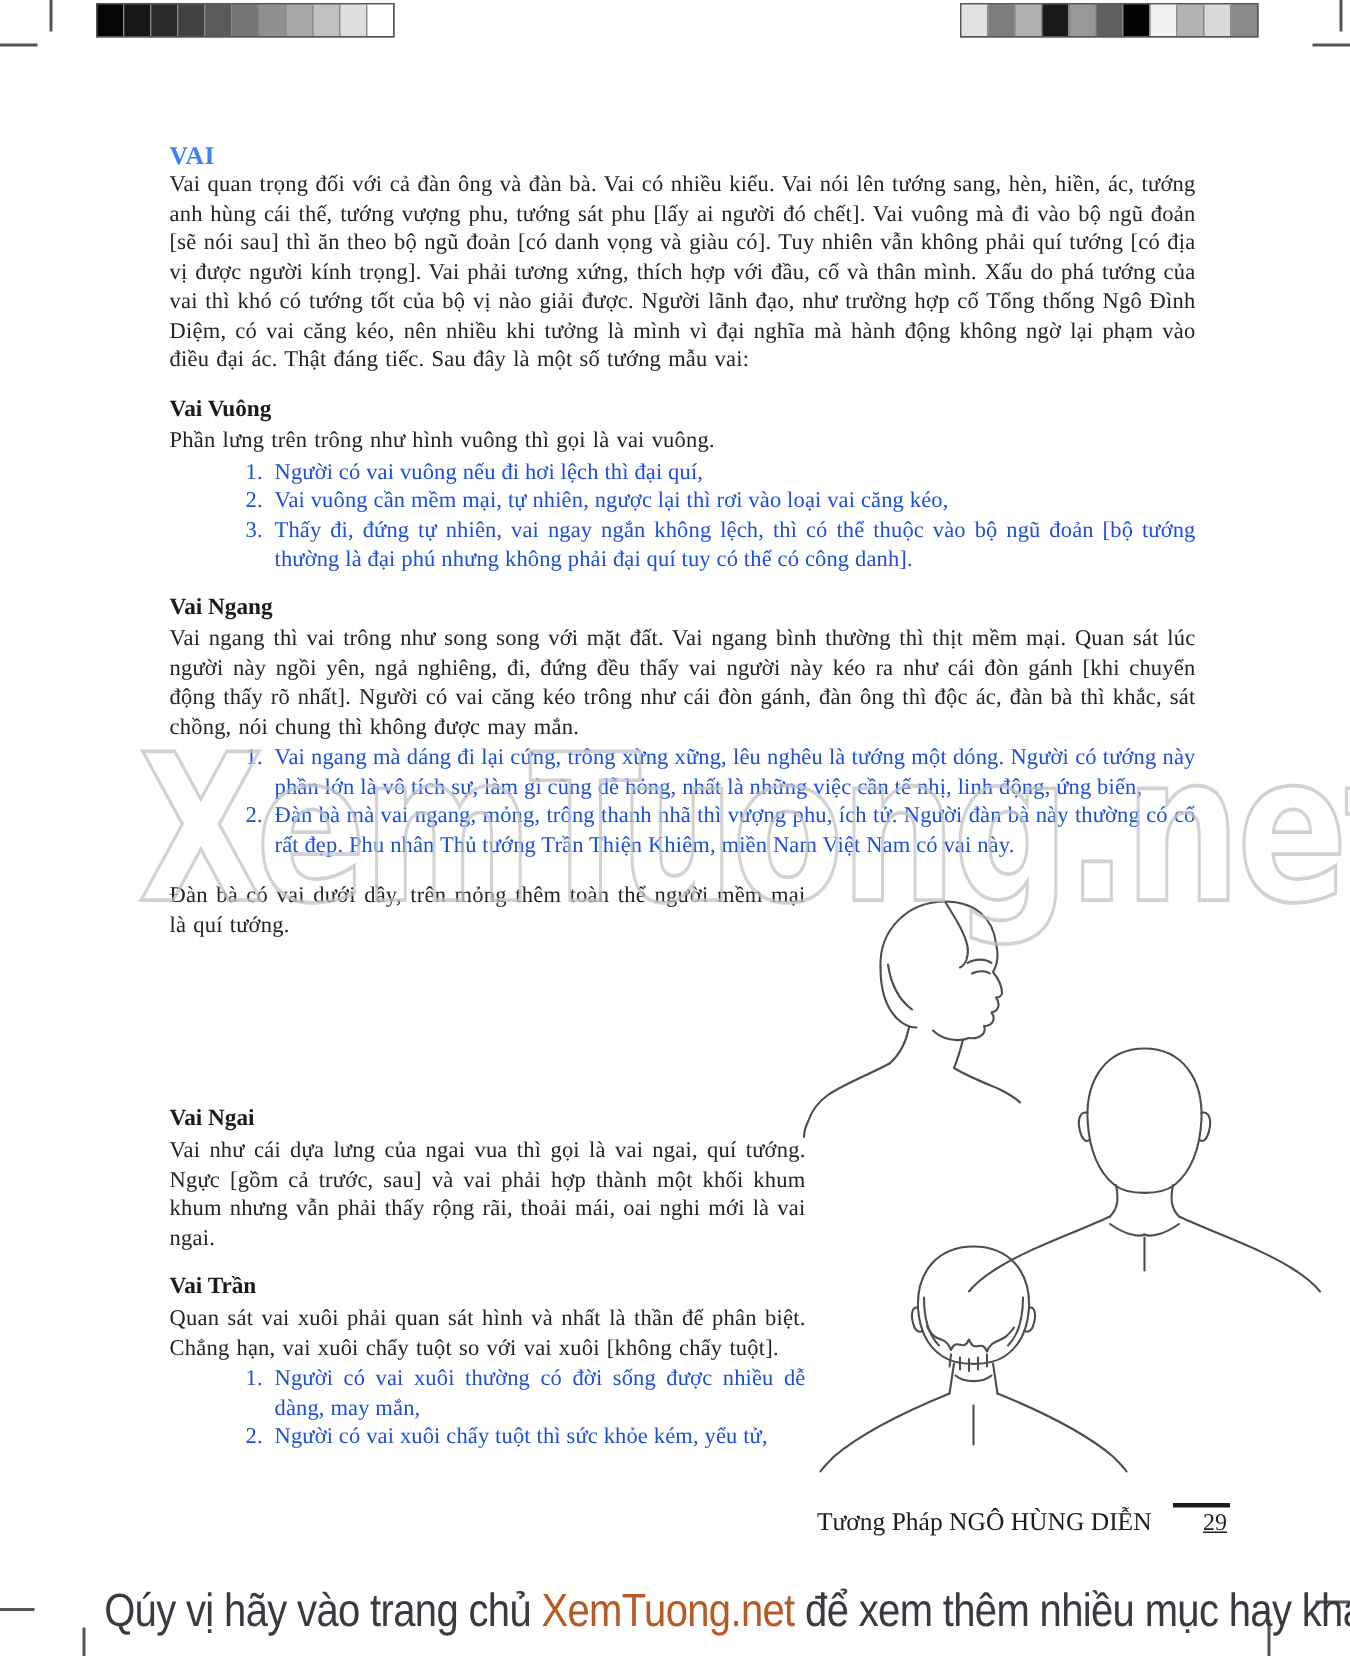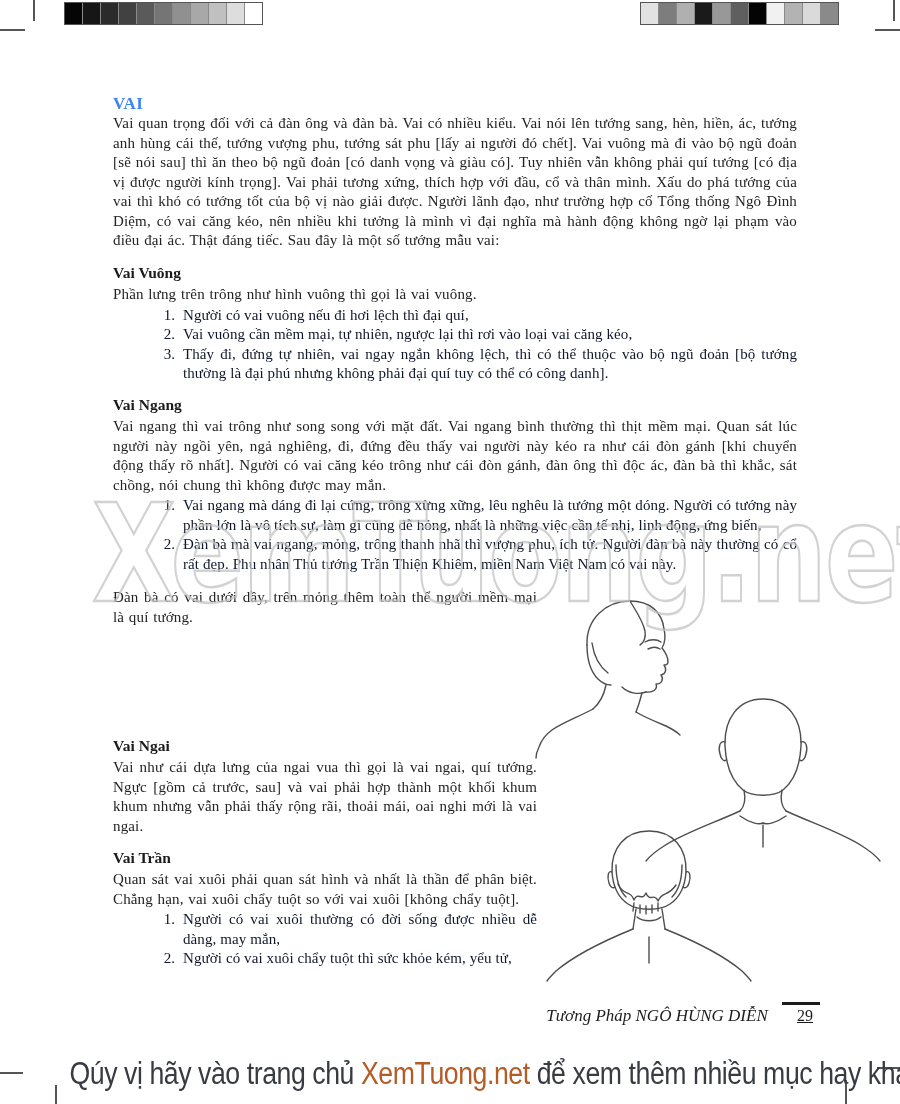--- a/index.html
+++ b/index.html
@@ -11,38 +11,38 @@
   .strip .cell{width:17px;height:100%;border-right:1px solid #8a8a8a;}
   .strip .cell:last-child{border-right:none;}
   .mark{position:absolute;background:#555;}
 
   
   .sec{position:absolute;left:113px;width:684px;}
   .narrow{width:424px;}
   h1.title{margin:0;font-size:17px;font-weight:bold;letter-spacing:.5px;color:#3b82f6;}
   h2.h{margin:0 0 3px 0;font-size:15.5px;font-weight:bold;color:#1a1a1a;}
   p.body{margin:0;font-size:15px;line-height:19.5px;text-align:justify;letter-spacing:.15px;word-spacing:.8px;color:#232323;}
-  ol.lst{margin:1px 0 0 0;padding:0 0 0 66px;font-size:15px;line-height:19.5px;color:#0f172a;}
+  ol.lst{margin:1px 0 0 0;padding:0 0 0 66px;font-size:15px;line-height:19.5px;color:#1d4ed8;}
   ol.lst li{margin:0;padding-left:4px;text-align:justify;letter-spacing:.1px;}
 
   
   .watermark{position:absolute;left:92px;top:486px;z-index:5;pointer-events:none;
      font-family:"DejaVu Sans","Liberation Sans",sans-serif;font-weight:bold;
      font-size:136px;line-height:1;letter-spacing:-3px;color:transparent;
      -webkit-text-stroke:2.5px #c3c3c3;opacity:.75;transform:scaleX(.8);transform-origin:left top;white-space:nowrap;}
 
   
   .figs{position:absolute;left:530px;top:585px;z-index:2;}
   .figs path,.figs line{fill:none;stroke:#4d4d4d;stroke-width:1.4;stroke-linecap:round;stroke-linejoin:round;}
 
   
   .footer{position:absolute;top:1002px;left:420px;width:400px;text-align:right;font-size:17px;color:#1c1c1c;}
-  .footer .ital{font-style:italic;}
+  .footer .ital{}
   .pageno{display:inline-block;font-style:normal;font-size:16px;border-top:3px solid #1c1c1c;
-          padding:2px 2px 0 10px;margin-left:10px;min-width:26px;text-align:center;text-decoration:underline;}
+          padding:2px 2px 0 10px;margin-left:10px;min-width:26px;text-decoration:underline;}
 
   
   .banner{position:absolute;top:1056px;left:0;width:900px;text-align:center;}
   .banner .inner{display:inline-block;transform:scaleX(.86);transform-origin:center;
       font-family:"Liberation Sans","DejaVu Sans",sans-serif;font-size:31px;font-weight:500;
       color:#383c42;white-space:nowrap;letter-spacing:-.5px;}
 </style>
 </head>
 <body>
 

